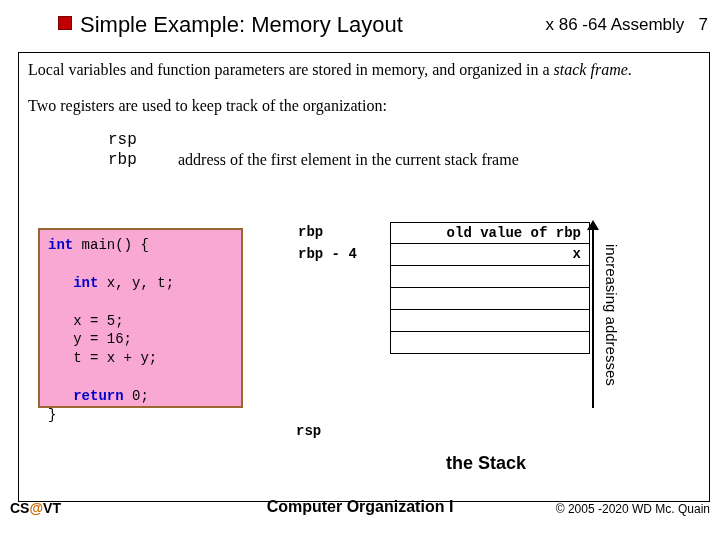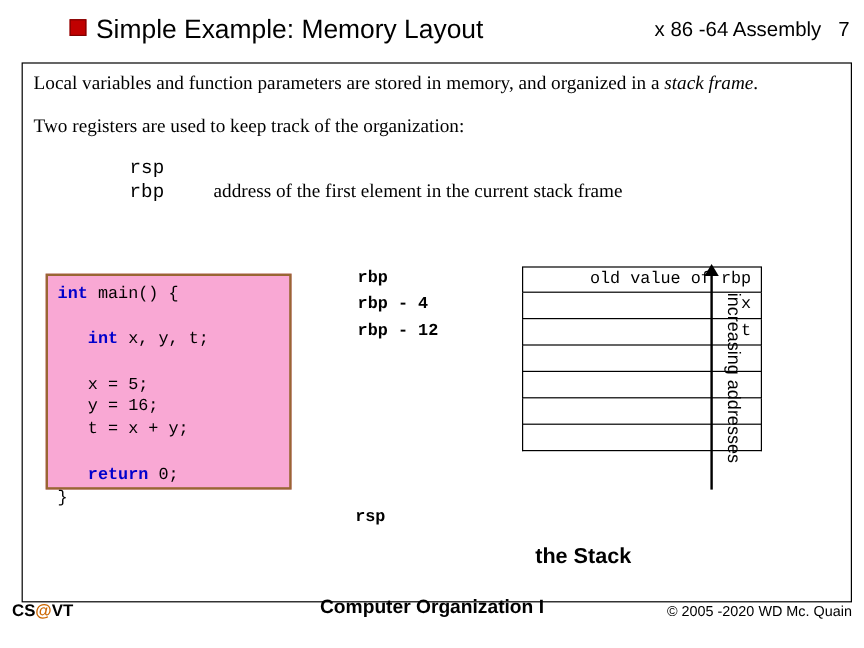--- a/index.html
+++ b/index.html
@@ -100,25 +100,24 @@
     text-align: left;
     padding-left: 2px;
   }
   .stack-cell {
     width: 200px;
     height: 22px;
     border: 1px solid #000;
     border-top: none;
     font-family: "Courier New", monospace;
     font-size: 14px;
-    font-weight: normal;
+    font-weight: bold;
     text-align: right;
     padding-right: 8px;
     line-height: 20px;
-    margin-left: 45px;
   }
   .stack-cell.first { border-top: 1px solid #000; }
   .rsp-label {
     position: absolute;
     top: 201px;
     left: 0;
     width: 94px;
     font-family: "Courier New", monospace;
     font-size: 14px;
     font-weight: bold;
@@ -232,24 +231,20 @@
   <div class="stack-area">
     <div class="stack-row">
       <div class="stack-label">rbp</div>
       <div class="stack-cell first">old value of rbp</div>
     </div>
     <div class="stack-row">
       <div class="stack-label">rbp - 4</div>
       <div class="stack-cell">x</div>
     </div>
     <div class="stack-row">
-      <div class="stack-label">rbp - 12</div>
-      <div class="stack-cell">t</div>
-    </div>
-    <div class="stack-row">
       <div class="stack-label"></div>
       <div class="stack-cell"></div>
     </div>
     <div class="stack-row">
       <div class="stack-label"></div>
       <div class="stack-cell"></div>
     </div>
     <div class="stack-row">
       <div class="stack-label"></div>
       <div class="stack-cell"></div>

